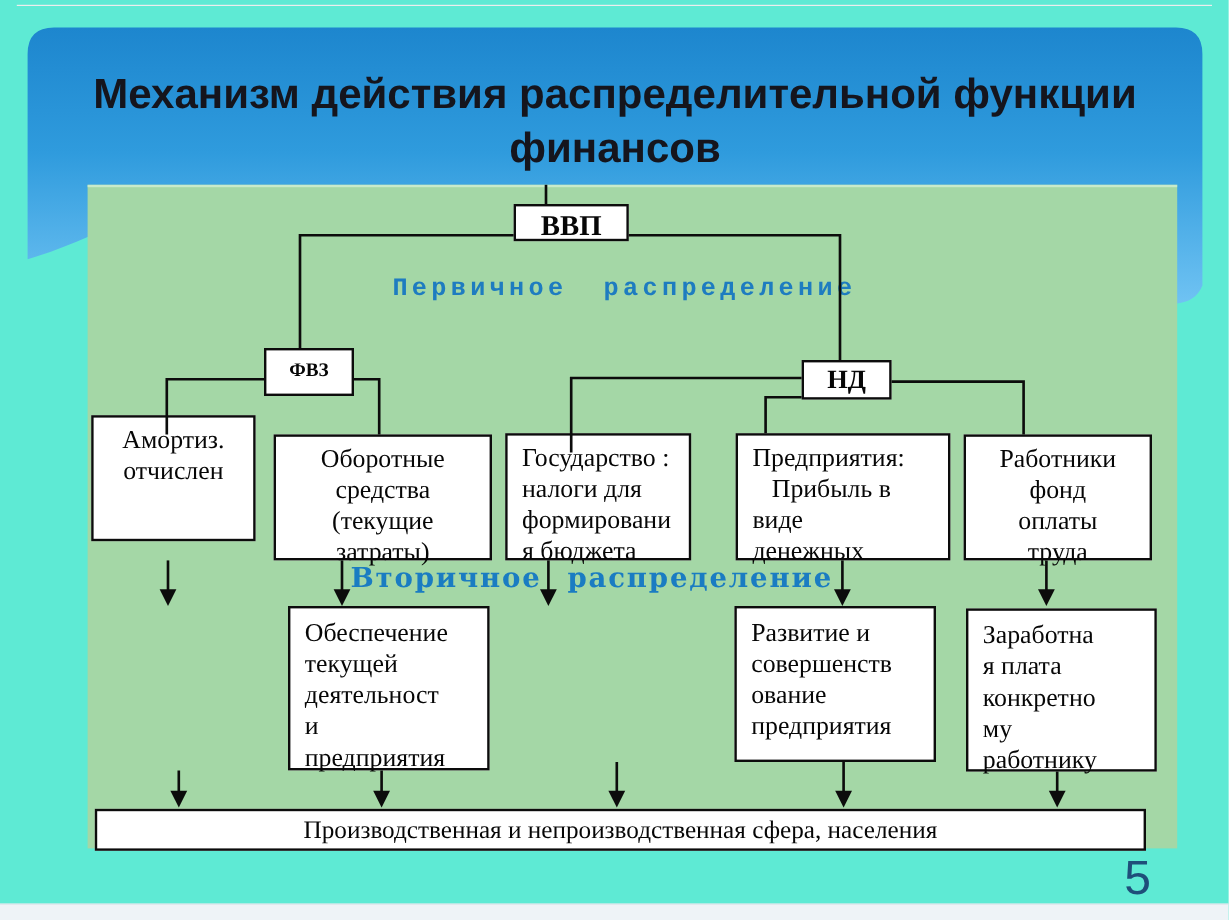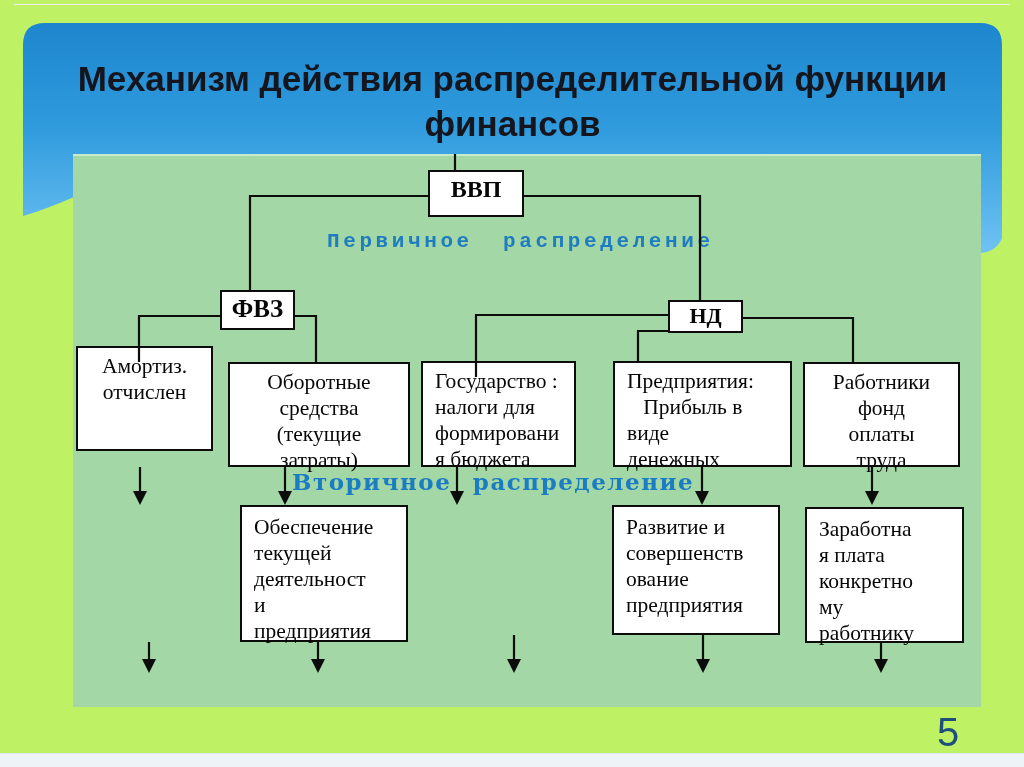--- a/index.html
+++ b/index.html
@@ -1,37 +1,37 @@
 <!DOCTYPE html>
 <html><head>
 <meta charset="utf-8">
 <style>
   html,body{margin:0;padding:0;background:#fff;}
-  .slide{position:relative;width:1024px;height:767px;background:#bef264;overflow:hidden;
+  .slide{position:relative;width:1024px;height:767px;background:#5eead4;overflow:hidden;
          font-family:"Liberation Serif",serif;}
   .hairline{position:absolute;left:14px;top:4px;width:996px;height:1px;background:#ededed;}
 
   .hdr-svg{position:absolute;left:0;top:0;z-index:1;}
   .title{position:absolute;left:23px;top:56px;width:979px;z-index:2;text-align:center;
          font-family:"Liberation Sans",sans-serif;font-weight:bold;font-size:35px;
          line-height:45px;color:#15151d;}
 
   .panel{position:absolute;left:73px;top:154px;width:908px;height:553px;background:#a4d7a6;
          border-top:2px solid #c8eaca;box-sizing:border-box;z-index:1;}
 
   .node{position:absolute;background:#ffffff;border:2.5px solid #0c0c0c;box-sizing:border-box;
         color:#060606;z-index:3;white-space:pre-line;}
   .node.small{font-weight:bold;text-align:center;}
   .node.body{font-size:21.5px;line-height:26px;}
   .node.center{text-align:center;padding-top:5px;}
   .node.left{text-align:left;padding:5px 6px 0 12px;}
   .node.r2{padding-top:7px;line-height:26px;}
 
-  #n-vvp{left:428px;top:170px;width:96px;height:47px;font-size:24px;line-height:35px;}
-  #n-fvz{left:220px;top:290px;width:75px;height:40px;font-size:25px;line-height:34px;}
+  #n-vvp{left:428px;top:170px;width:96px;height:31px;font-size:24px;line-height:35px;}
+  #n-fvz{left:220px;top:290px;width:75px;height:40px;font-size:16px;line-height:34px;}
   #n-nd{left:668px;top:300px;width:75px;height:33px;font-size:22px;line-height:27px;}
 
   #n-amort{left:76px;top:346px;width:137px;height:105px;}
   #n-oborot{left:228px;top:362px;width:182px;height:105px;}
   #n-gosud{left:421px;top:361px;width:155px;height:106px;line-height:26px;}
   #n-predpr{left:613px;top:361px;width:179px;height:106px;line-height:26px;}
   #n-rabot{left:803px;top:362px;width:157px;height:105px;}
 
   #n-obnov{left:79px;top:505px;width:140px;height:137px;}
   #n-obesp{left:240px;top:505px;width:168px;height:137px;}
@@ -117,20 +117,21 @@
   <div class="node body left r2" id="n-razvit">Развитие и
 совершенств
 ование
 предприятия</div>
   <div class="node body left r2" id="n-zarab">Заработна
 я плата
 конкретно
 му
 работнику</div>
 
+  <div class="node" id="n-bottom">Производственная и непроизводственная сфера, населения</div>
 
   <svg class="edges" width="1024" height="767">
     <g stroke="#0c0c0c" stroke-width="2.2" fill="none">
       <path d="M455,154 V170"></path>
       <path d="M428,196 H250 V290"></path>
       <path d="M524,196 H700 V300"></path>
       <path d="M220,316 H139 V362"></path>
       <path d="M295,316 H316 V362"></path>
       <path d="M668,315 H476 V377"></path>
       <path d="M668,331 H638 V361"></path>

